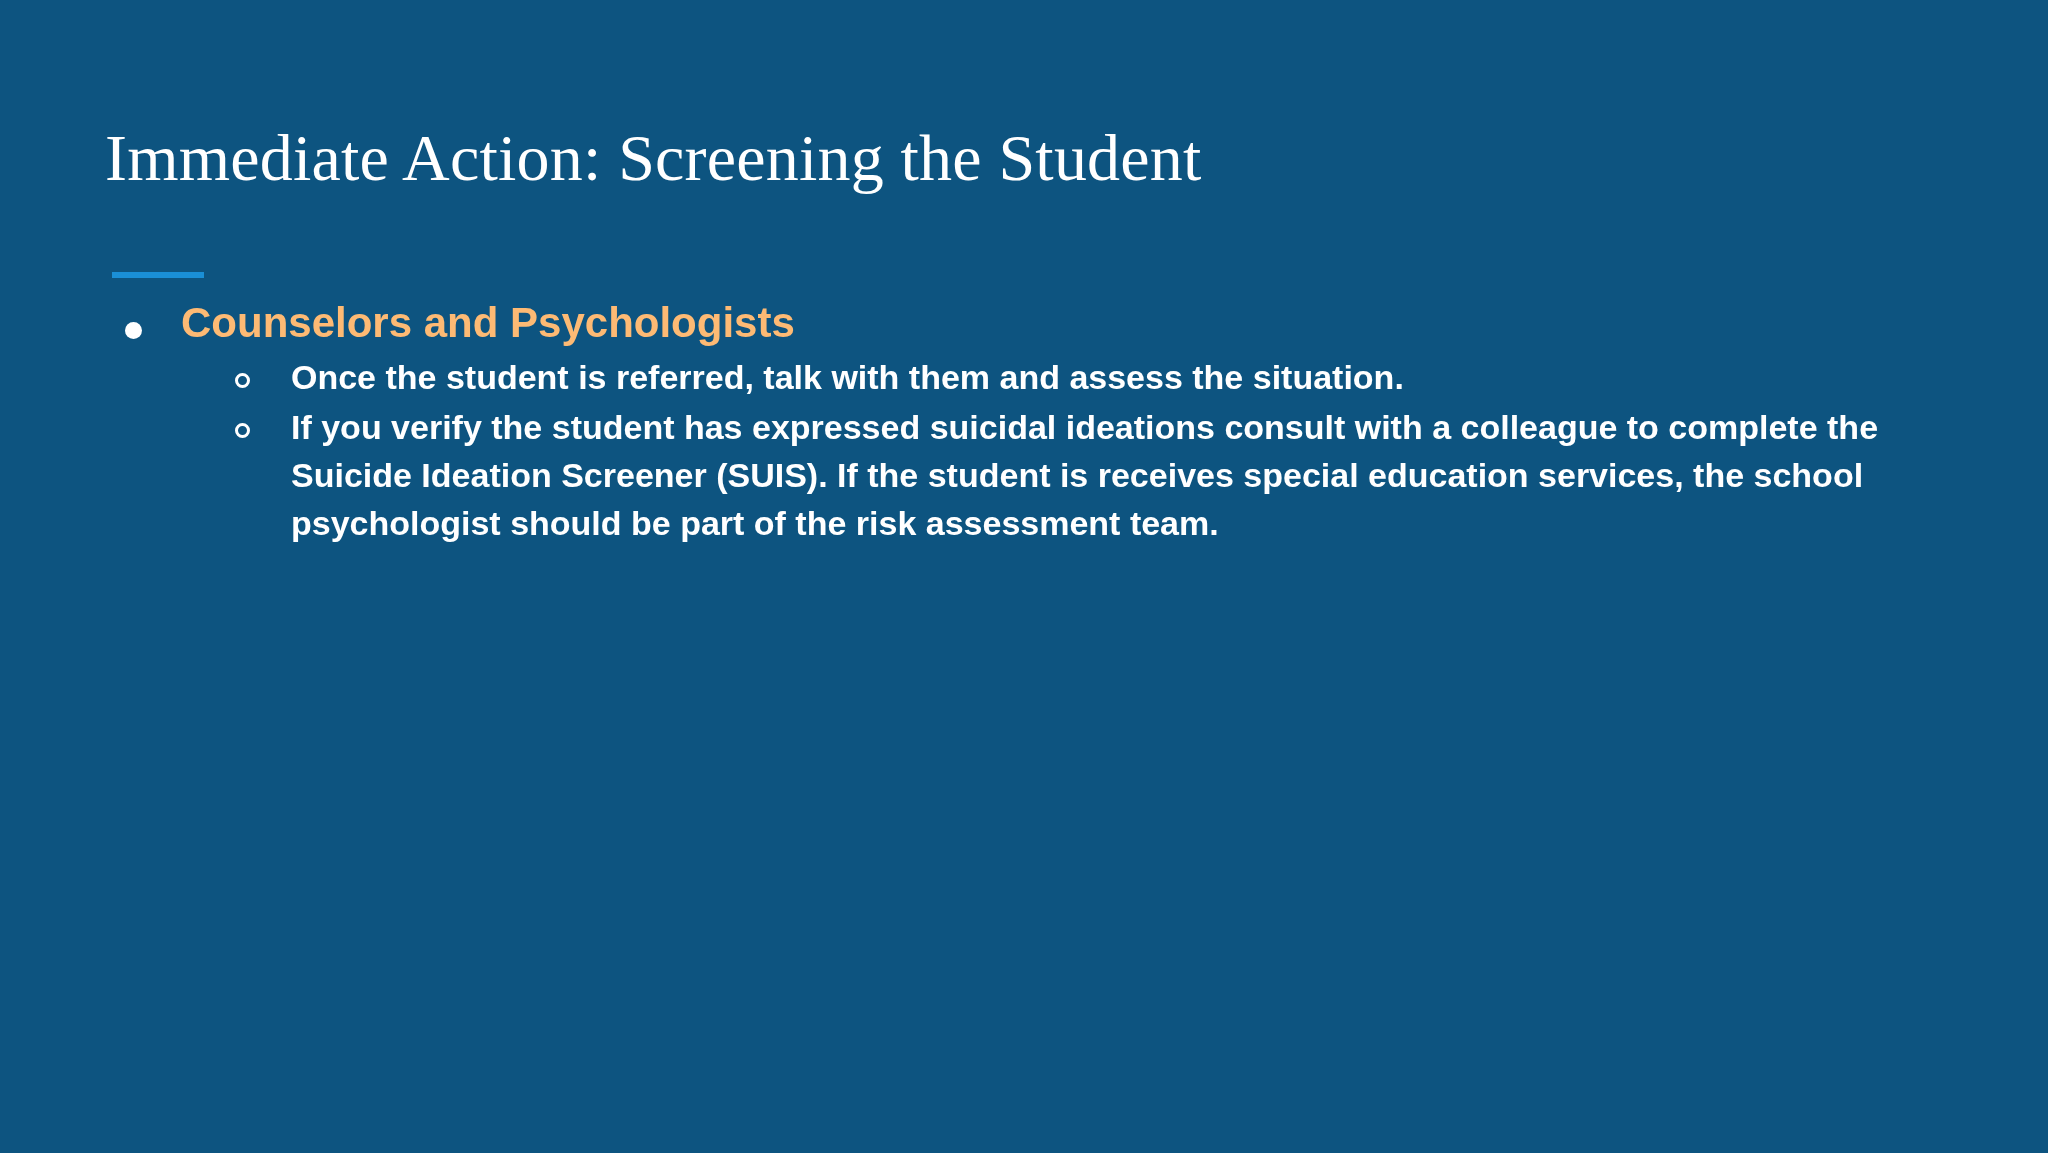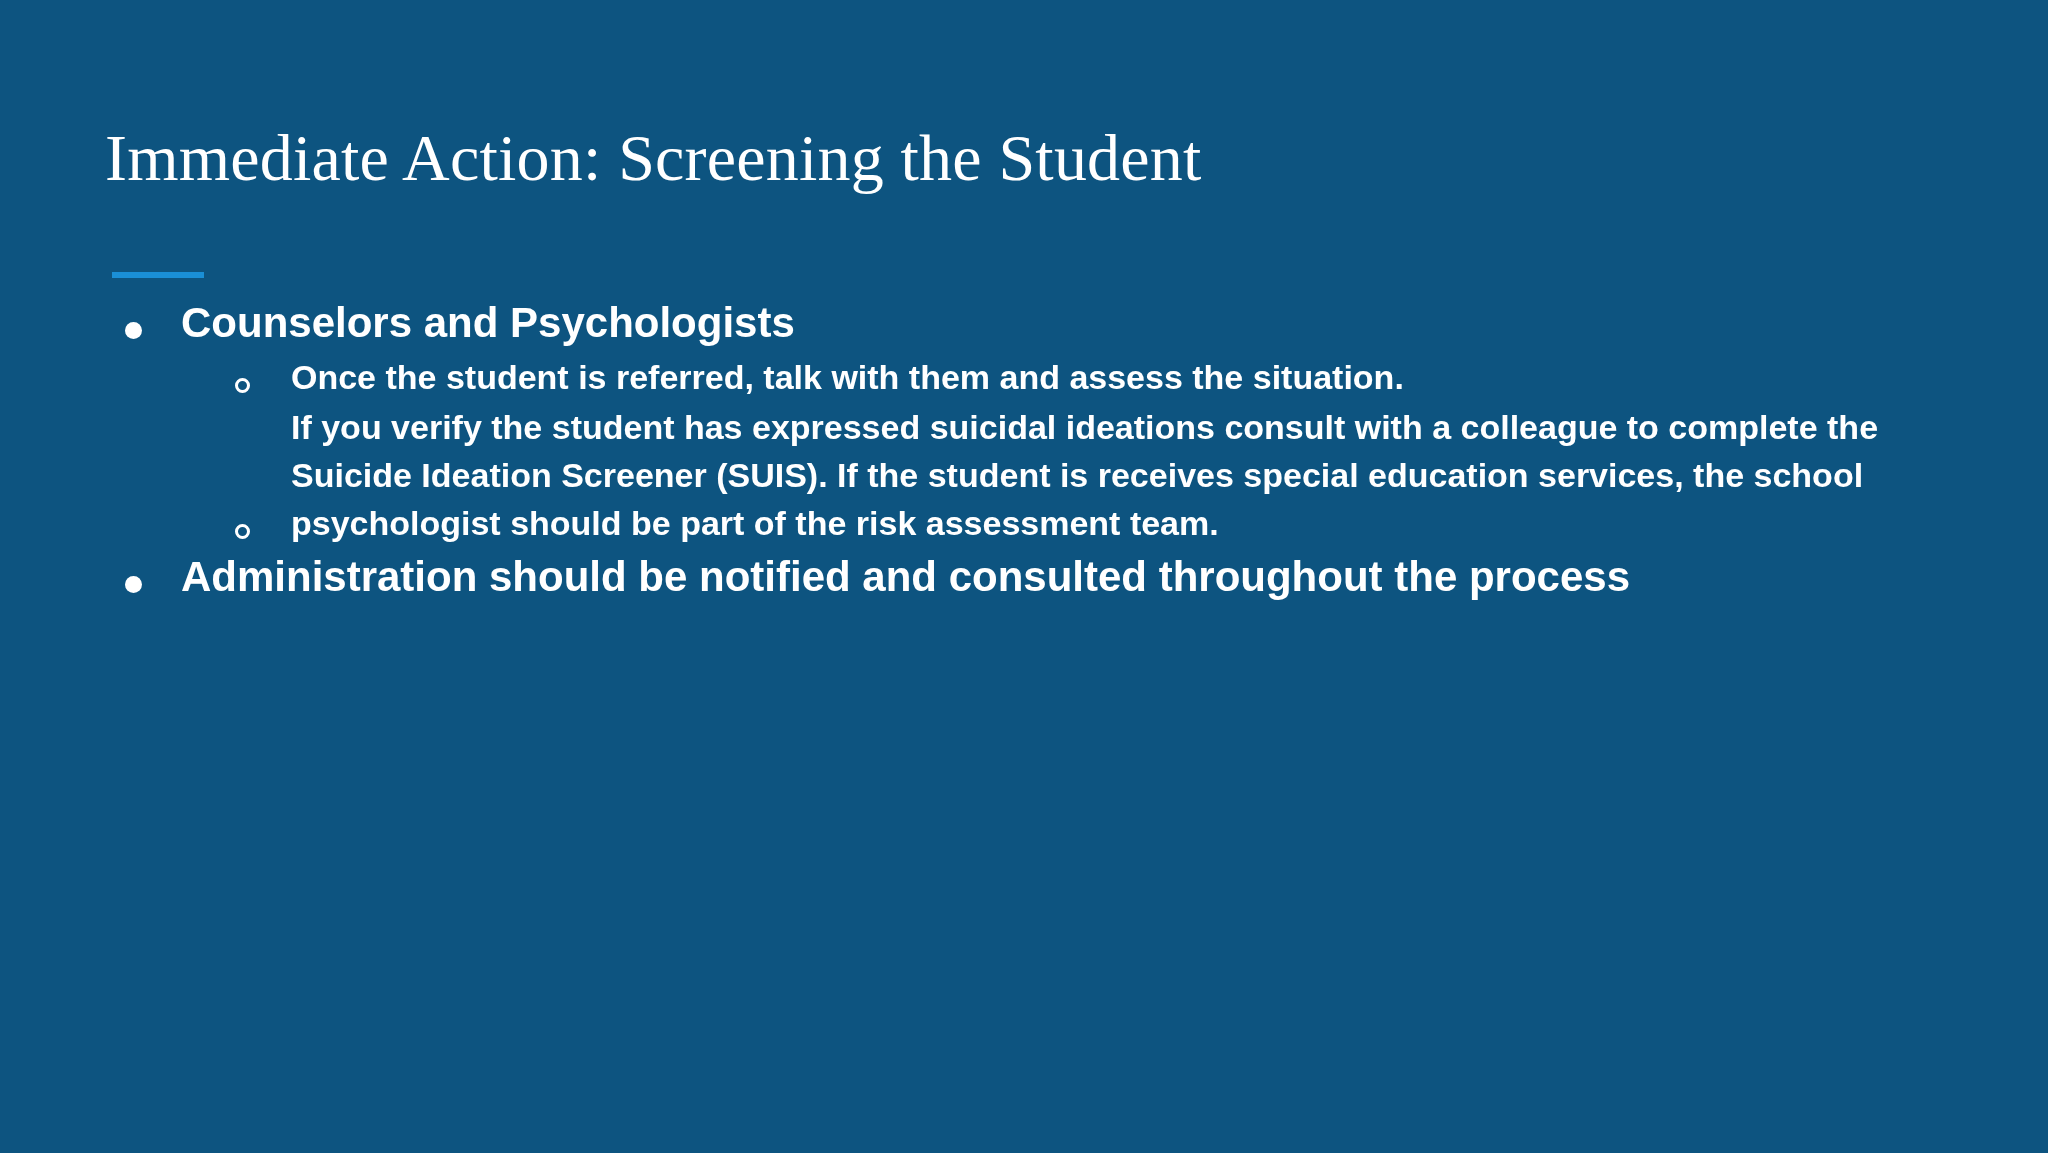--- a/index.html
+++ b/index.html
@@ -48,21 +48,20 @@
   .bullet-row {
     display: flex;
     align-items: flex-start;
     margin-bottom: 2px;
   }
   .lvl1 {
     padding-left: 20px;
   }
   .lvl2 {
     padding-left: 130px;
-    align-items: flex-end;
   }
   .marker {
     flex: 0 0 auto;
     width: 56px;
     color: #ffffff;
     line-height: 1.28;
   }
   .marker-l1 {
     font-size: 34px;
     padding-top: 10px;
@@ -81,21 +80,21 @@
   .circle {
     display: inline-block;
     width: 15px;
     height: 15px;
     border-radius: 50%;
     border: 3px solid #ffffff;
     box-sizing: border-box;
     background: transparent;
   }
   .txt-l1 {
-    color: #ffffff;
+    color: #fdba74;
     font-size: 42px;
     font-weight: bold;
     line-height: 1.30;
     max-width: 1740px;
   }
   .txt-l2 {
     color: #ffffff;
     font-size: 34px;
     font-weight: bold;
     line-height: 1.42;
@@ -121,20 +120,16 @@
     <div class="bullet-row lvl2">
       <span class="marker marker-l2"><span class="circle"></span></span>
       <span class="txt-l2">Once the student is referred, talk with them and assess the situation.</span>
     </div>
 
     <div class="bullet-row lvl2">
       <span class="marker marker-l2"><span class="circle"></span></span>
       <span class="txt-l2">If you verify the student has expressed suicidal ideations consult with a colleague to complete the Suicide Ideation Screener (SUIS).  If the student is receives special education services, the school psychologist should be part of the risk assessment team.</span>
     </div>
 
-    <div class="bullet-row lvl1">
-      <span class="marker marker-l1"><span class="dot"></span></span>
-      <span class="txt-l1">Administration should be notified and consulted throughout the process</span>
-    </div>
 
 
   </div>
 </div>
 
 </body></html>

